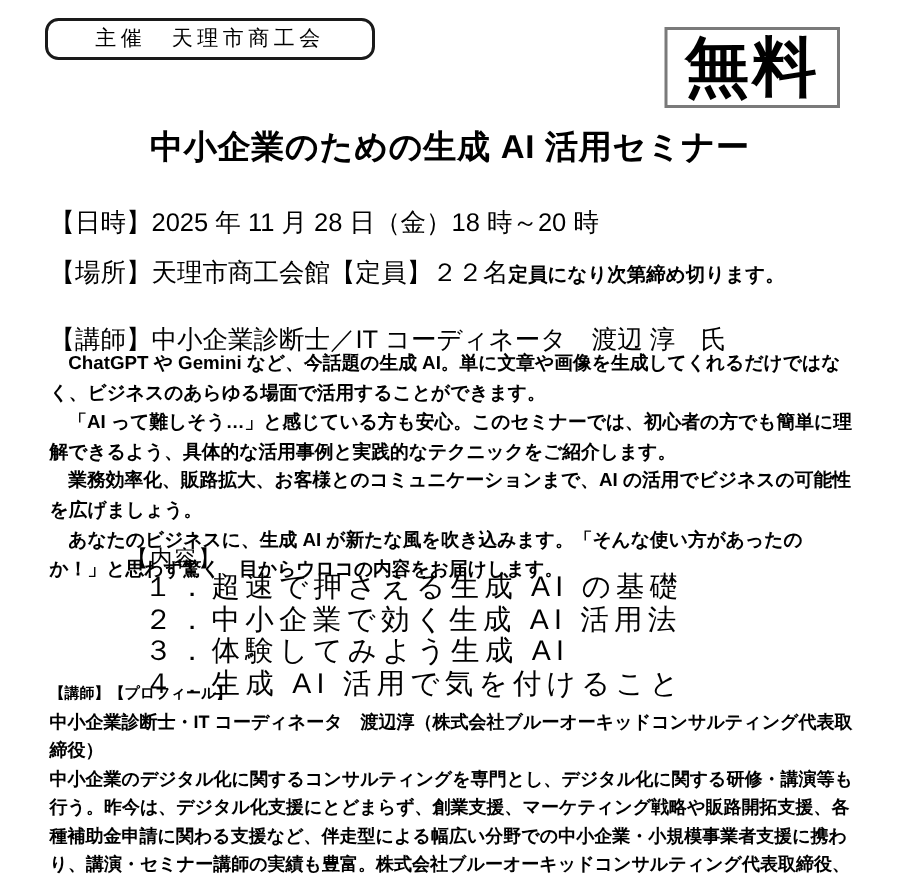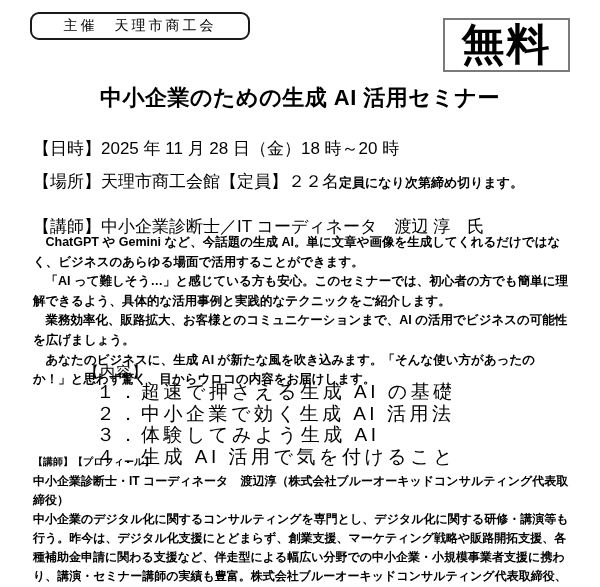--- a/index.html
+++ b/index.html
@@ -29,21 +29,21 @@
     left: 0; top: 47px;
     width: 560px;
     text-align: center;
     font-size: 18px;
     font-weight: 700;
     letter-spacing: 0.5px;
   }
   .free-badge {
     position: absolute;
     left: 443px; top: 18px;
-    width: 127px; height: 54px;
+    width: 117px; height: 54px;
     border: 2px solid #7a7a7a;
     box-sizing: border-box;
     display: flex; align-items: center; justify-content: center;
     font-size: 43px;
     font-weight: 700;
     letter-spacing: 2px;
   }
   .main-title {
     position: absolute;
     left: 0; top: 83px;

